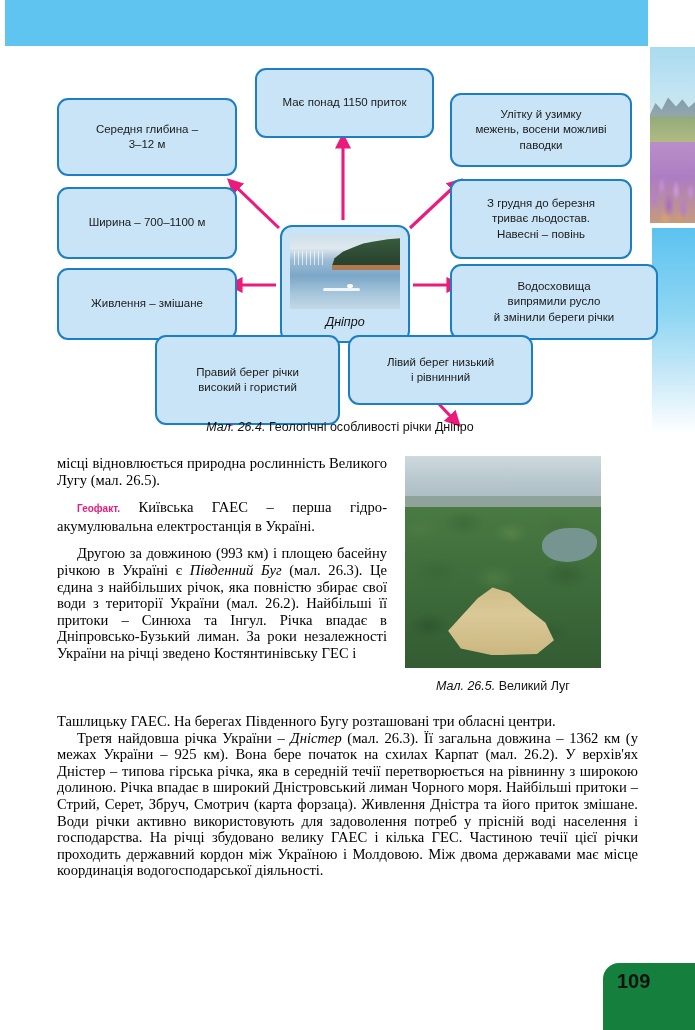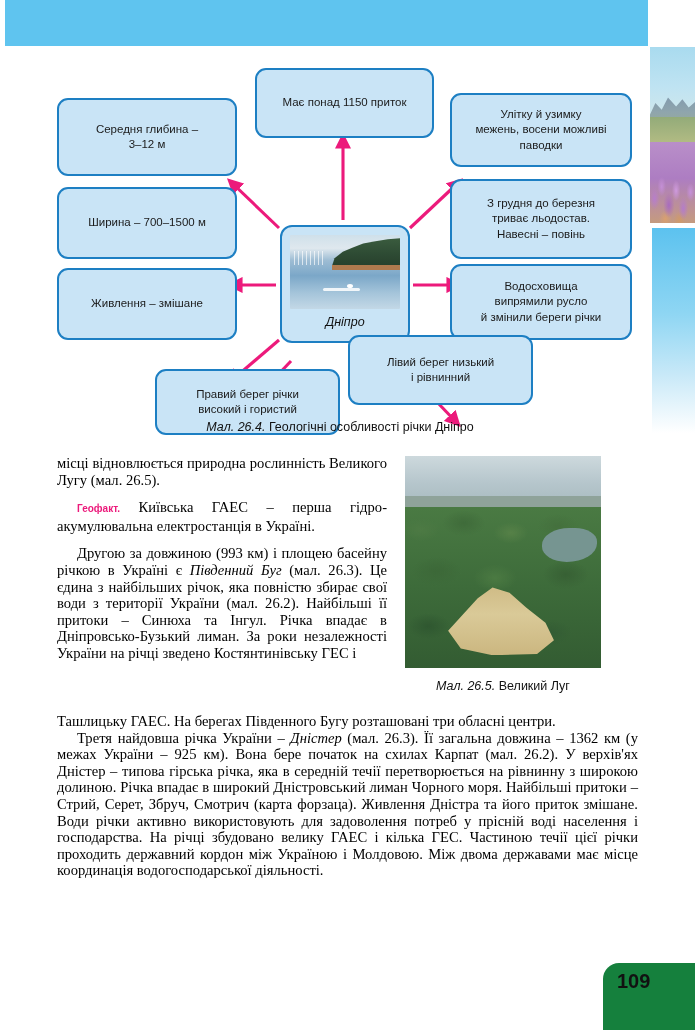--- a/index.html
+++ b/index.html
@@ -248,21 +248,21 @@
     </div>
 
     <div class="dbox" style="left:57px;top:50px;width:180px;height:78px;">
       <span>
         <span>Середня глибина –</span><br>
         <span>3–12 м</span>
       </span>
     </div>
 
     <div class="dbox" style="left:57px;top:139px;width:180px;height:72px;">
-      <span>Ширина – 700–1500 м</span>
+      <span>Ширина – 700–1100 м</span>
     </div>
 
     <div class="dbox" style="left:57px;top:220px;width:180px;height:72px;">
       <span>Живлення –  змішане</span>
     </div>
 
     <div class="dbox center" style="left:280px;top:177px;width:130px;height:118px;">
       <div class="center-photo">
         <div class="city"></div>
         <div class="hill"></div>
@@ -282,29 +282,29 @@
     </div>
 
     <div class="dbox" style="left:450px;top:131px;width:182px;height:80px;">
       <span>
         <span>З грудня до березня</span><br>
         <span>триває льодостав.</span><br>
         <span>Навесні – повінь</span>
       </span>
     </div>
 
-    <div class="dbox" style="left:450px;top:216px;width:182px;height:76px;">
+    <div class="dbox" style="left:450px;top:216px;width:208px;height:76px;">
       <span>
         <span>Водосховища</span><br>
         <span>випрямили русло</span><br>
         <span>й змінили береги річки</span>
       </span>
     </div>
 
-    <div class="dbox" style="left:155px;top:287px;width:185px;height:66px;margin-top:34px;">
+    <div class="dbox" style="left:155px;top:287px;width:185px;height:90px;">
       <span>
         <span>Правий берег річки</span><br>
         <span>високий і гористий</span>
       </span>
     </div>
 
     <div class="dbox" style="left:348px;top:287px;width:185px;height:70px;">
       <span>
         <span>Лівий берег низький</span><br>
         <span>і рівнинний</span>

